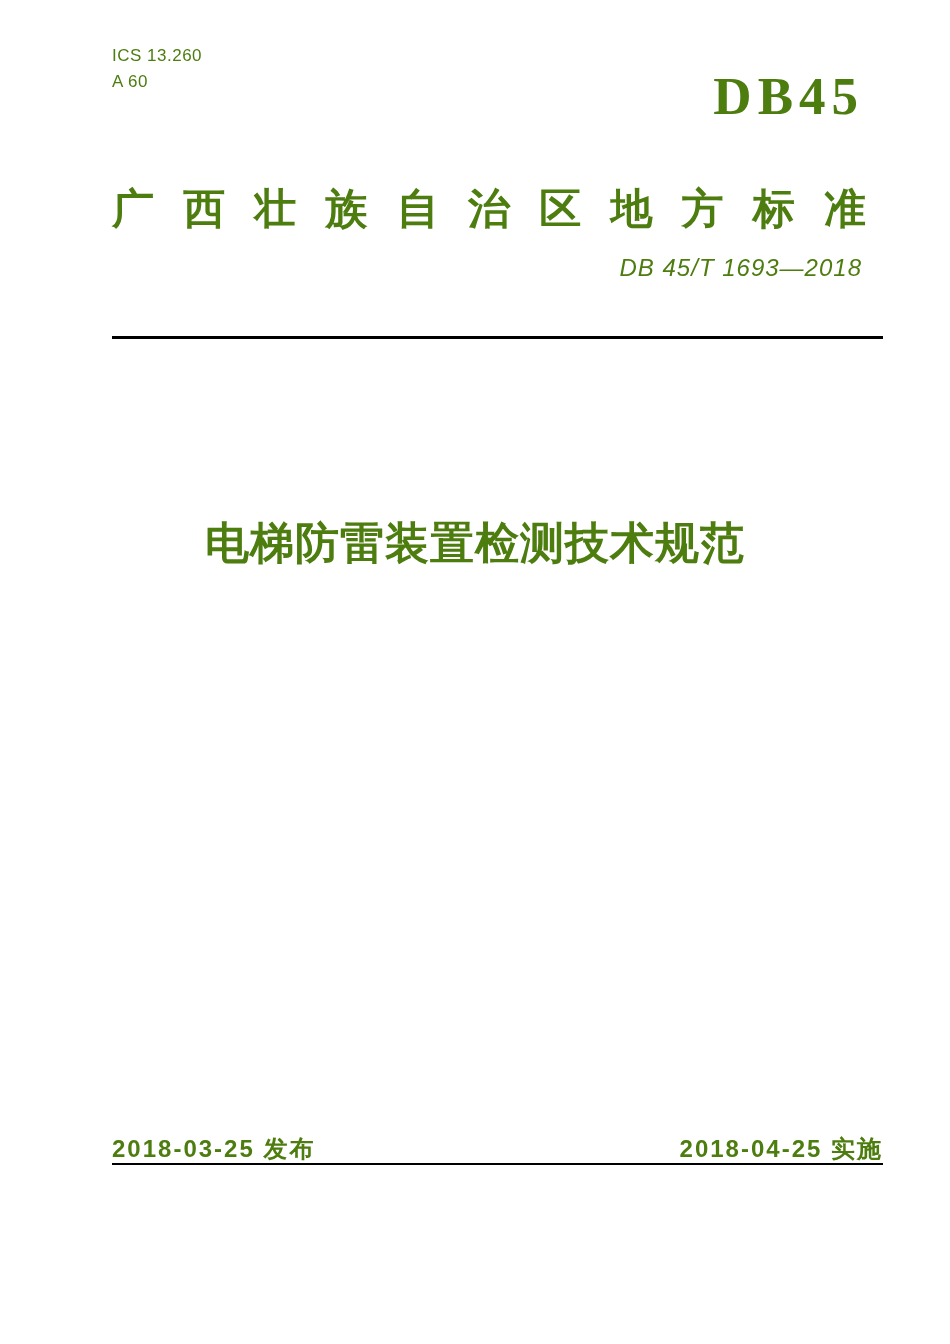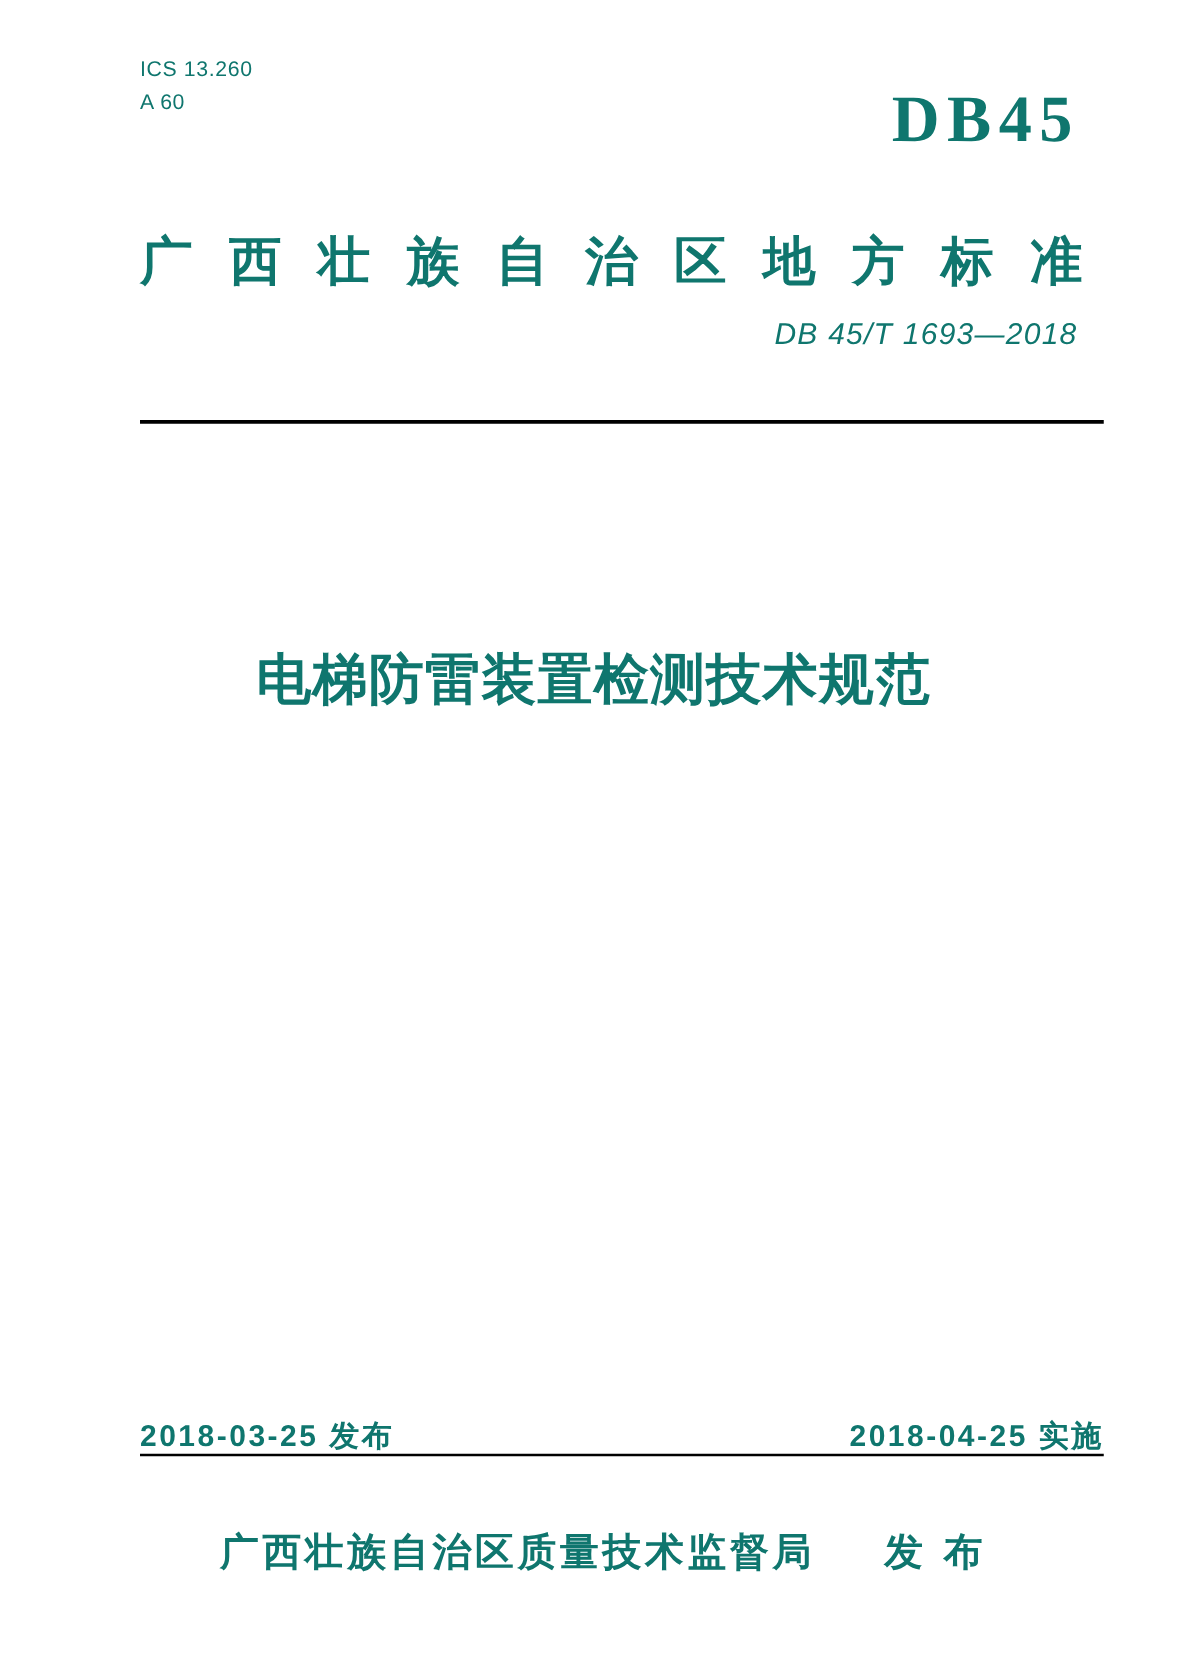--- a/index.html
+++ b/index.html
@@ -1,21 +1,21 @@
 <!DOCTYPE html>
 <html><head>
 <meta charset="utf-8">
 <style>
   html, body { margin: 0; padding: 0; background: #ffffff; }
   .page {
     position: relative;
     width: 950px;
     height: 1344px;
     background: #ffffff;
-    color: #0f766e;
+    color: #4d7c0f;
     font-family: "Liberation Sans", sans-serif;
     overflow: hidden;
   }
   .ics {
     position: absolute; left: 112px; top: 46px;
     font-size: 17px; letter-spacing: 0.5px;
   }
   .cat {
     position: absolute; left: 112px; top: 72px;
     font-size: 17px; letter-spacing: 0.5px;
@@ -87,18 +87,14 @@
   <h1 class="title">电梯防雷装置检测技术规范</h1>
 
 
   <div class="dates">
     <span>2018-03-25 发布</span>
     <span>2018-04-25 实施</span>
   </div>
 
   <div class="rule-bottom"></div>
 
-  <div class="publisher-row">
-    <span class="pub-name">广西壮族自治区质量技术监督局</span>
-    <span class="pub-label">发 布</span>
-  </div>
 
 </div>
 
 </body></html>

